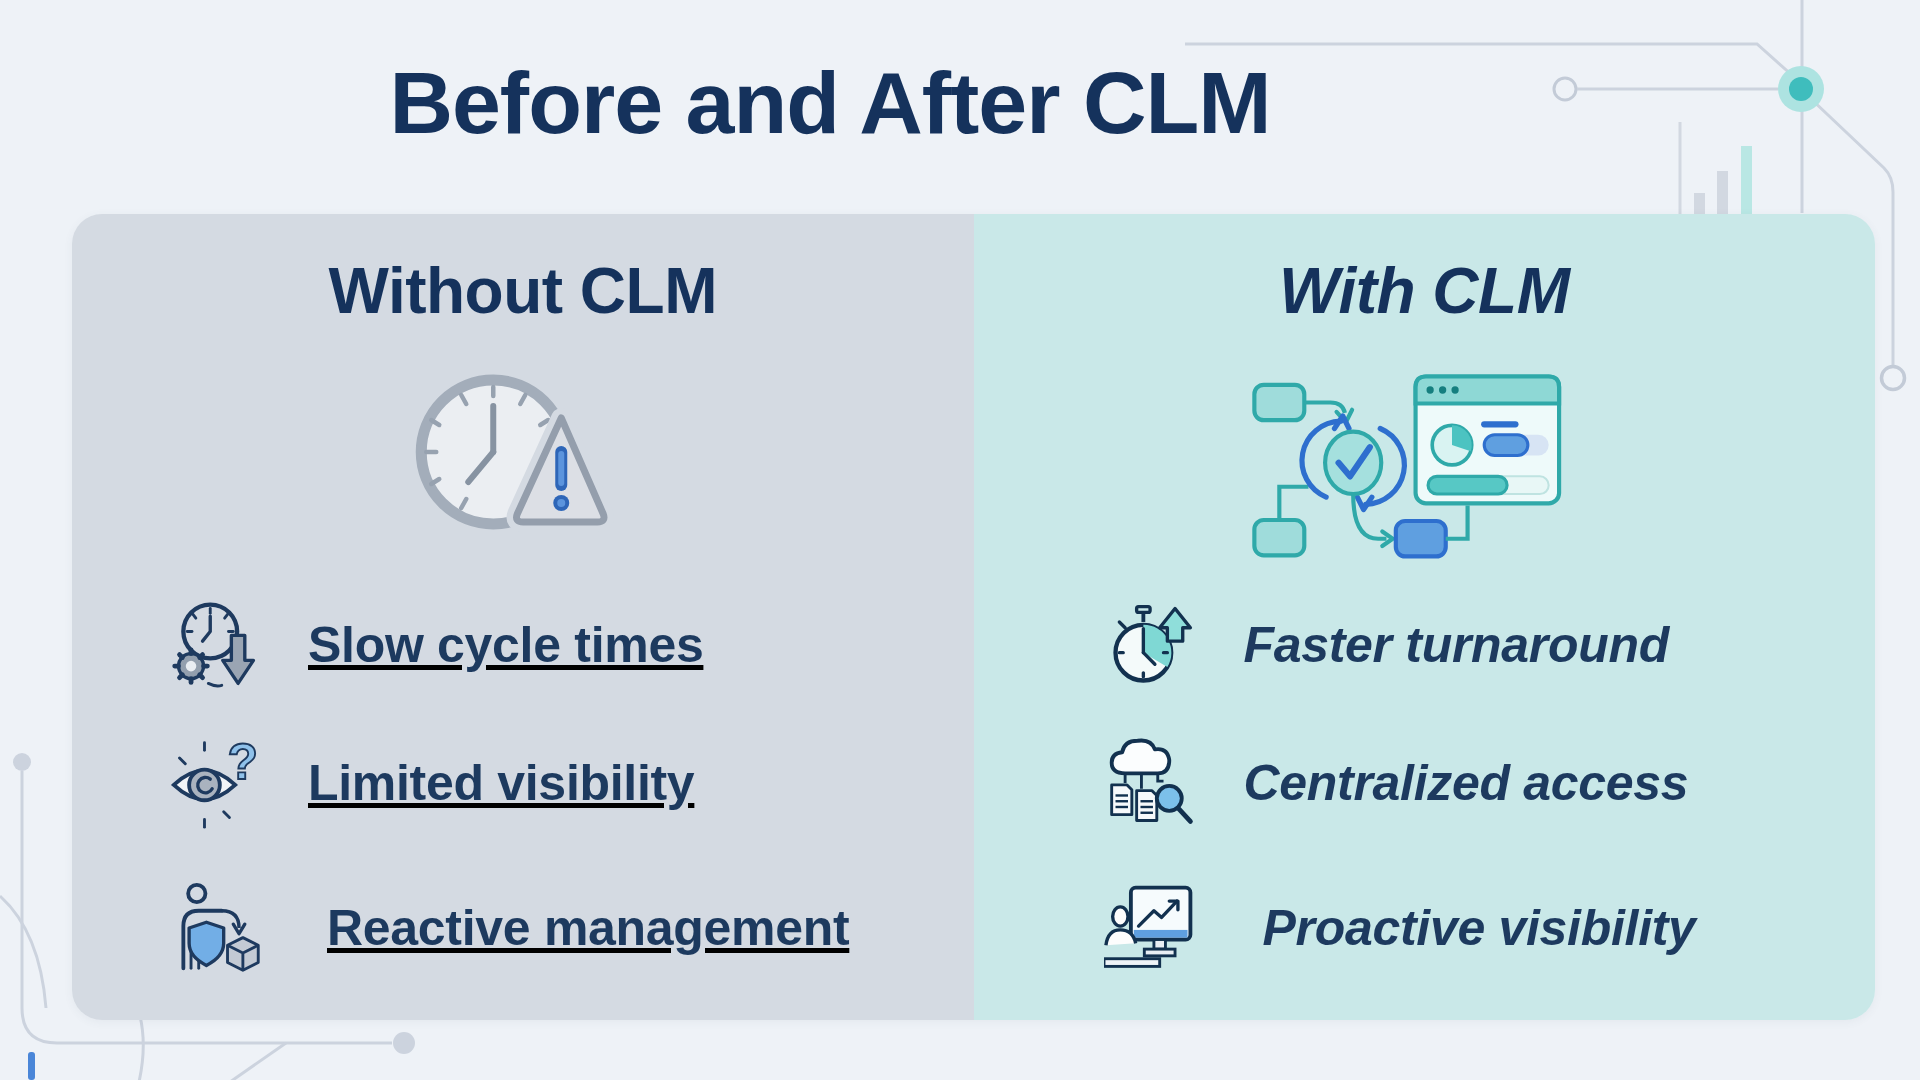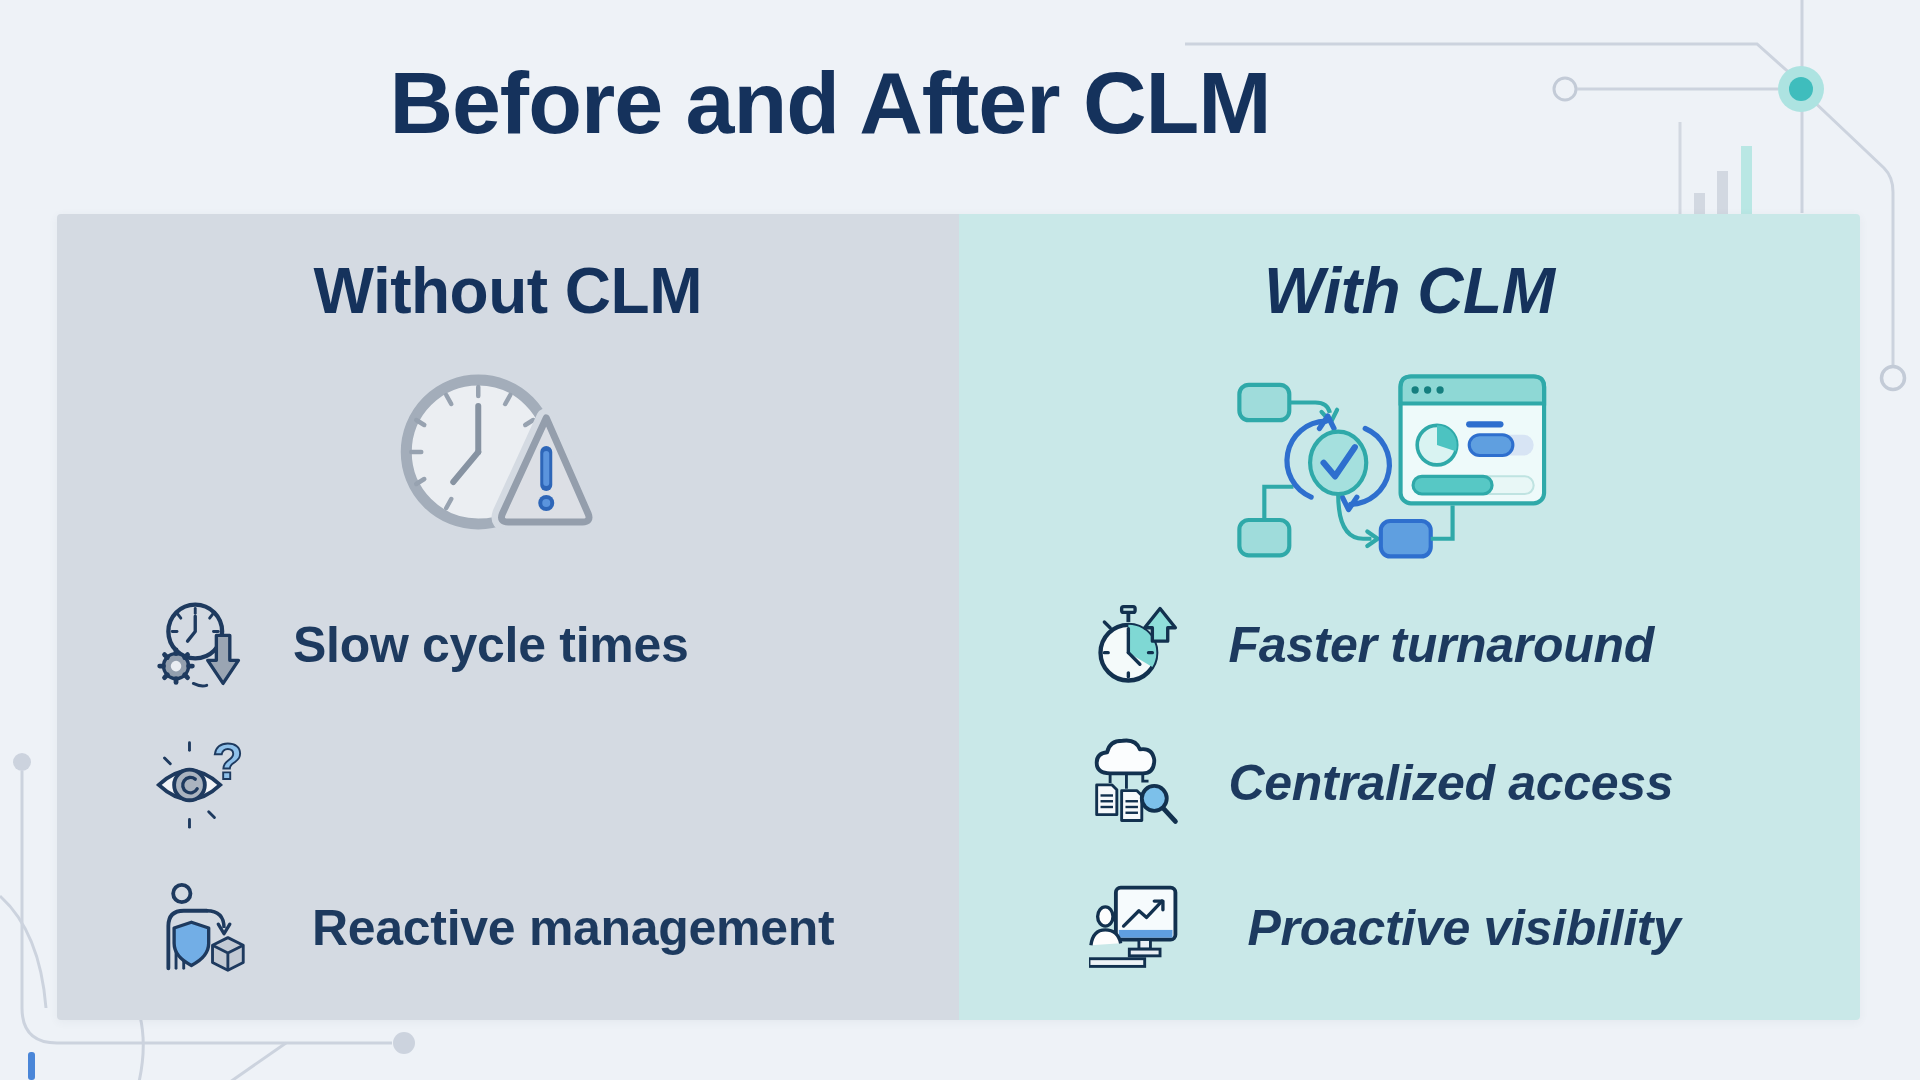--- a/index.html
+++ b/index.html
@@ -10,41 +10,41 @@
     position:relative;overflow:hidden;
   }
   .stage{position:absolute;inset:0;}
   .bg-decor{position:absolute;left:0;top:0;width:1920px;height:1080px;pointer-events:none;}
   h1.title{
     position:absolute;top:52px;left:0;width:1660px;margin:0;
     text-align:center;font-size:88px;font-weight:700;color:#15325c;
     letter-spacing:-1px;
   }
   .panels{
-    position:absolute;left:57px;top:214px;width:1803px;height:806px;
-    border-radius:4px;overflow:hidden;display:flex;
+    position:absolute;left:72px;top:214px;width:1803px;height:806px;
+    border-radius:30px;overflow:hidden;display:flex;
     box-shadow:0 2px 10px rgba(60,80,110,0.06);
   }
   .panel{position:relative;width:50%;height:100%;}
   .panel-without{background:#d4dae2;}
   .panel-with{background:#c9e8e8;font-style:italic;}
   .panel h2{
     position:absolute;top:40px;left:0;width:100%;margin:0;
     text-align:center;font-size:64px;font-weight:700;color:#15325c;
     letter-spacing:-0.5px;
   }
   .hero{
     position:absolute;top:150px;left:50%;transform:translateX(-50%);
     width:100%;display:flex;justify-content:center;align-items:flex-start;
   }
   ul.feature-list{list-style:none;margin:0;padding:0;}
   .feature-list li{
     position:absolute;display:flex;align-items:center;height:96px;
   }
-  .panel-without .feature-list li{left:96px;}
+  .panel-without .feature-list li{left:96px;text-decoration:underline;}
   .panel-with .feature-list li{left:130px;align-items:center;}
   .row-0{top:383px;} .row-1{top:521px;} .row-2{top:666px;gap:19px;}
   .li-icon{width:96px;height:96px;flex:0 0 96px;margin-right:44px;}
   .li-icon svg{width:96px;height:96px;display:block;}
   .li-label{
     font-size:50px;font-weight:600;color:#1d3a5f;white-space:nowrap;
     letter-spacing:-0.3px;
   }
 </style>
 </head>
@@ -163,20 +163,21 @@
                   <line x1="12" y1="24" x2="18" y2="30"></line>
                 <line x1="38" y1="88" x2="38" y2="96"></line>
                   <line x1="58" y1="80" x2="64" y2="86"></line>
               </g>
               <path d="M6,52 Q38,22 70,52 Q38,82 6,52 Z" fill="#f2f4f7" stroke="#1e3a5f" stroke-width="4"></path>
               <circle cx="38" cy="52" r="16" fill="#aab3bf" stroke="#1e3a5f" stroke-width="4"></circle>
               <path d="M44,46 a8,8 0 1 0 2,10" fill="none" stroke="#1e3a5f" stroke-width="3.5" stroke-linecap="round"></path>
               <text x="62" y="46" font-size="52" font-weight="bold" fill="#8fc1ea" stroke="#1e3a5f" stroke-width="2" font-family="Liberation Sans, sans-serif">?</text>
             </svg>
           </span>
+          <span class="li-label">Limited visibility</span>
         </li>
 
         <li class="row-2">
           <span class="li-icon">
             <svg viewBox="0 0 100 100">
               <circle cx="30" cy="14" r="9" fill="none" stroke="#1e3a5f" stroke-width="4"></circle>
               <path d="M16,92 V48 Q16,32 32,32 H56" fill="none" stroke="#1e3a5f" stroke-width="4" stroke-linecap="round"></path>
               <g stroke="#1e3a5f" stroke-width="3" stroke-linecap="round">
                 <line x1="24" y1="68" x2="24" y2="92"></line>
                   <line x1="32" y1="68" x2="32" y2="92"></line>

